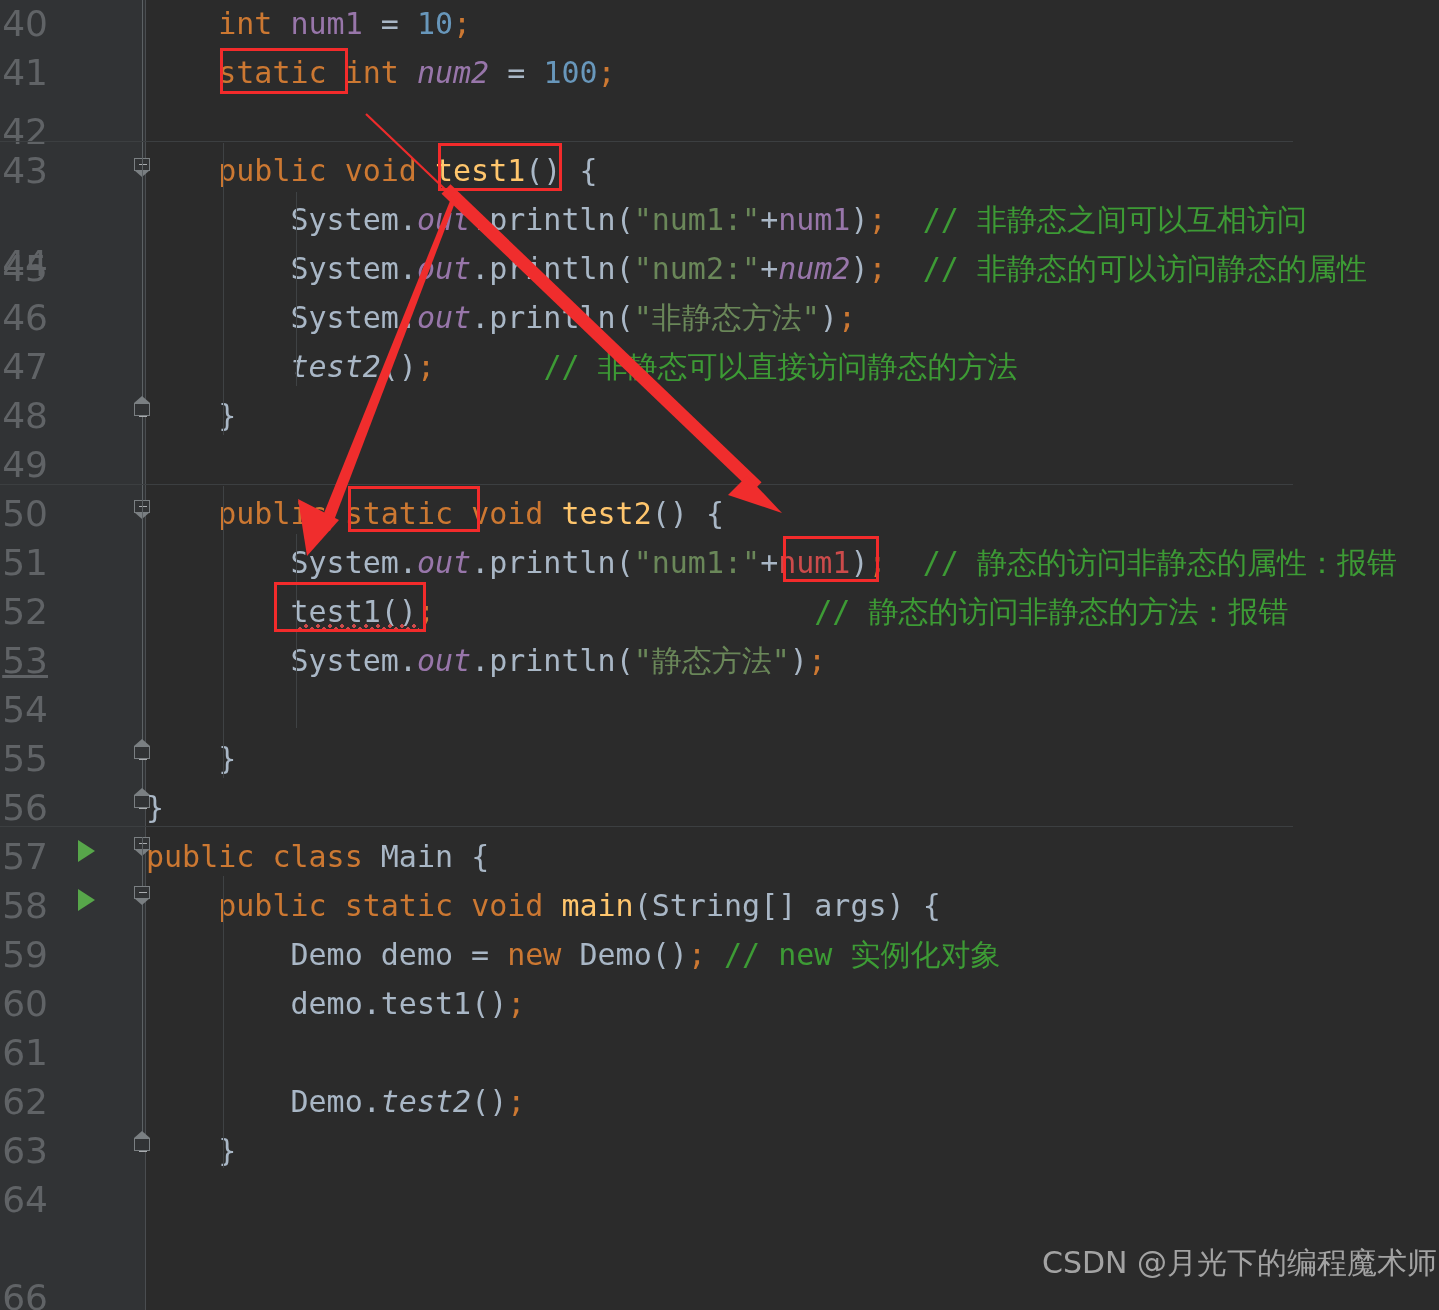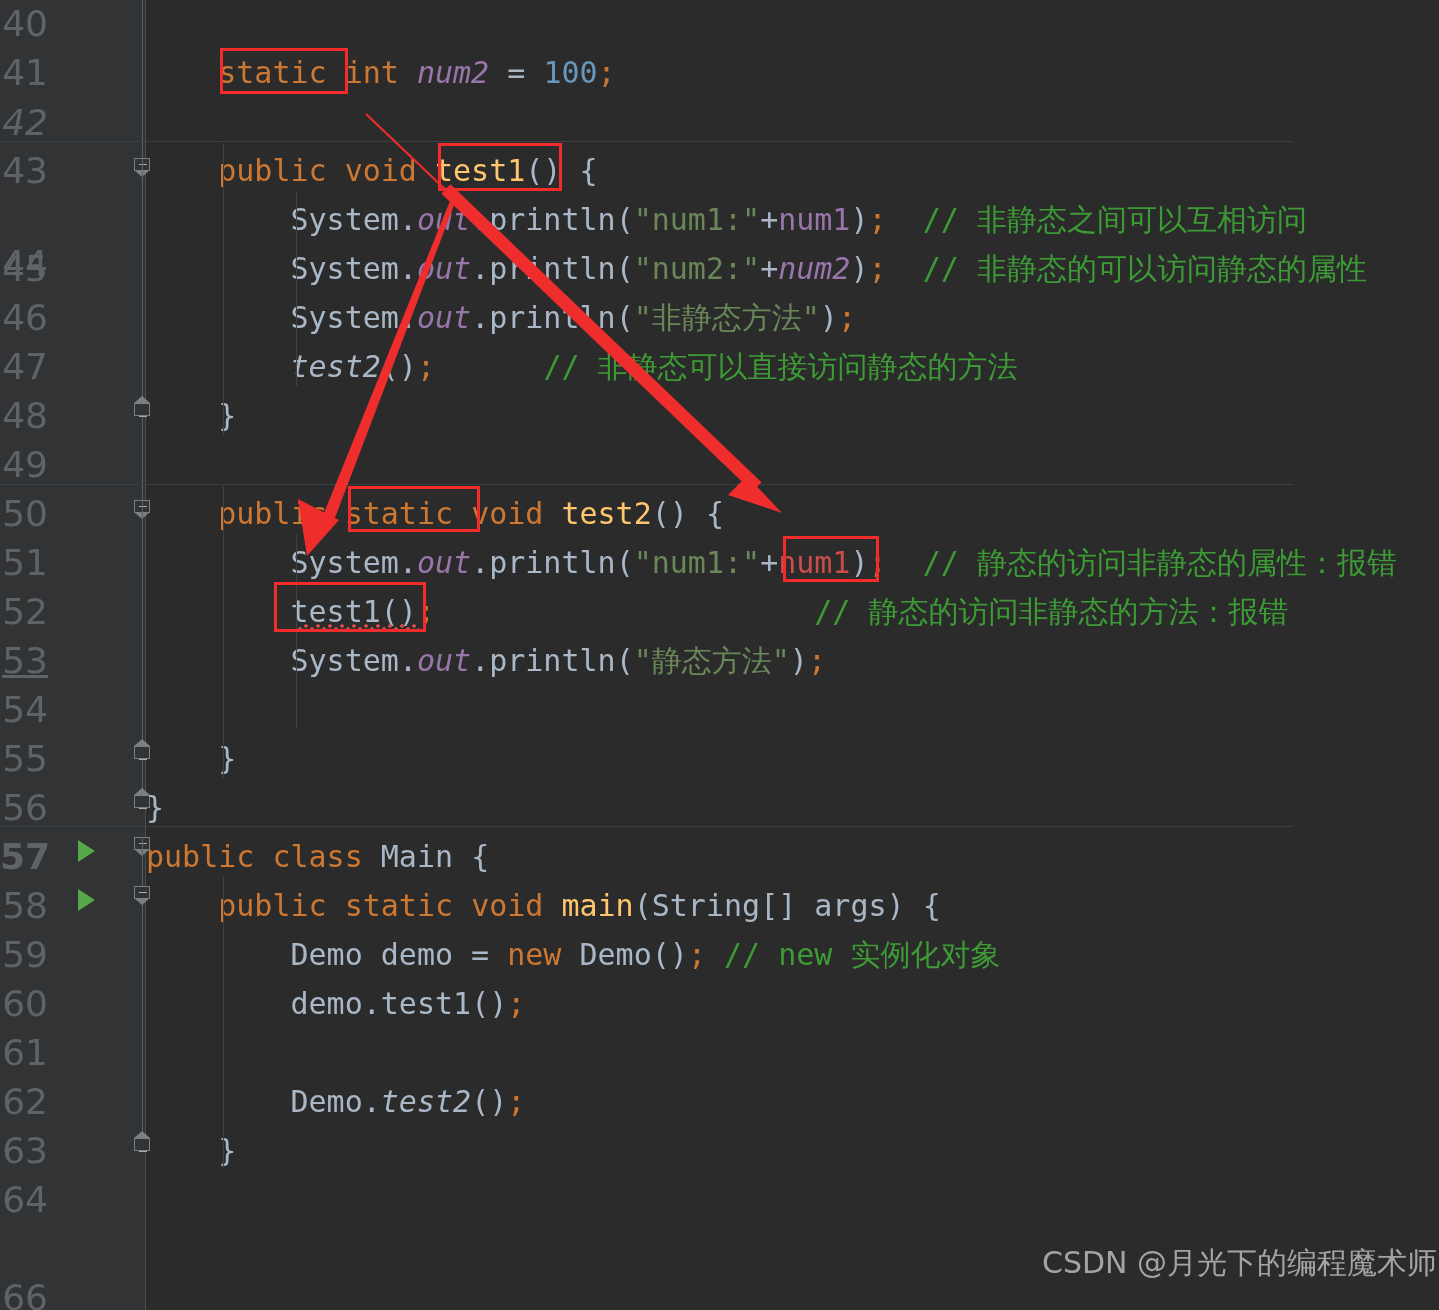--- a/index.html
+++ b/index.html
@@ -111,36 +111,36 @@
 <body>
 
 <div id="editor">
 
   <div class="gutter"></div>
   <div class="gutter-sep"></div>
 
   <div id="lnums">
       <div class="lnum" style="top: -1px;">40</div>
       <div class="lnum" style="top: 48px;">41</div>
-      <div class="lnum" style="top: 98px; font-style: italic;">42</div>
+      <div class="lnum" style="top: 107px;">42</div>
       <div class="lnum" style="top: 146px;">43</div>
       <div class="lnum" style="top: 195px; margin-top: 44px;">44</div>
       <div class="lnum" style="top: 244px;">45</div>
       <div class="lnum" style="top: 293px;">46</div>
       <div class="lnum" style="top: 342px;">47</div>
       <div class="lnum" style="top: 391px;">48</div>
       <div class="lnum" style="top: 440px;">49</div>
       <div class="lnum" style="top: 489px;">50</div>
       <div class="lnum" style="top: 538px;">51</div>
       <div class="lnum" style="top: 587px;">52</div>
       <div class="lnum" style="top: 636px; text-decoration: underline;">53</div>
       <div class="lnum" style="top: 685px;">54</div>
       <div class="lnum" style="top: 734px;">55</div>
       <div class="lnum" style="top: 783px;">56</div>
-      <div class="lnum" style="top: 832px; font-weight: bold;">57</div>
+      <div class="lnum" style="top: 832px;">57</div>
       <div class="lnum" style="top: 881px;">58</div>
       <div class="lnum" style="top: 930px;">59</div>
       <div class="lnum" style="top: 979px;">60</div>
       <div class="lnum" style="top: 1028px;">61</div>
       <div class="lnum" style="top: 1077px;">62</div>
       <div class="lnum" style="top: 1126px;">63</div>
       <div class="lnum" style="top: 1175px;">64</div>
       <div class="lnum" style="top: 1296px; margin-top: 24px;">65</div>
       <div class="lnum" style="top: 1273px;">66</div>
     </div>
@@ -198,20 +198,21 @@
         </div>
         <div class="tipu"></div>
       </div>
     </div>
   <div id="runmarks">
       <div class="runarrow" style="left: 78px; top: 840px;"></div>
       <div class="runarrow" style="left: 78px; top: 889px;"></div>
     </div>
 
   <div class="code" id="code">
+      <div class="line" style="top: -1px;"><span class="pl">    </span><span class="kw">int</span><span class="pl"> </span><span class="field">num1</span><span class="pl"> = </span><span class="num">10</span><span class="semi">;</span></div>
       <div class="line" style="top: 48px;"><span class="pl">    </span><span class="kw">static</span><span class="pl"> </span><span class="kw">int</span><span class="pl"> </span><span class="sfield">num2</span><span class="pl"> = </span><span class="num">100</span><span class="semi">;</span></div>
       <div class="line" style="top: 97px;"></div>
       <div class="line" style="top: 146px;"><span class="pl">    </span><span class="kw">public</span><span class="pl"> </span><span class="kw">void</span><span class="pl"> </span><span class="mth">test1</span><span class="punct">()</span><span class="pl"> </span><span class="brace">{</span></div>
       <div class="line" style="top: 195px;"><span class="pl">        </span><span class="pl">System</span><span class="punct">.</span><span class="sout">out</span><span class="punct">.</span><span class="pl">println</span><span class="punct">(</span><span class="str">"num1:"</span><span class="pl">+</span><span class="field">num1</span><span class="punct">)</span><span class="semi">;</span><span class="pl">  </span><span class="cmt">// </span><span class="cmt cjk">非静态之间可以互相访问</span></div>
       <div class="line" style="top: 244px;"><span class="pl">        </span><span class="pl">System</span><span class="punct">.</span><span class="sout">out</span><span class="punct">.</span><span class="pl">println</span><span class="punct">(</span><span class="str">"num2:"</span><span class="pl">+</span><span class="sfield">num2</span><span class="punct">)</span><span class="semi">;</span><span class="pl">  </span><span class="cmt">// </span><span class="cmt cjk">非静态的可以访问静态的属性</span></div>
       <div class="line" style="top: 293px;"><span class="pl">        </span><span class="pl">System</span><span class="punct">.</span><span class="sout">out</span><span class="punct">.</span><span class="pl">println</span><span class="punct">(</span><span class="str">"</span><span class="str cjk">非静态方法</span><span class="str">"</span><span class="punct">)</span><span class="semi">;</span></div>
       <div class="line" style="top: 342px;"><span class="pl">        </span><span class="smth">test2</span><span class="punct">()</span><span class="semi">;</span><span class="pl">      </span><span class="cmt">// </span><span class="cmt cjk">非静态可以直接访问静态的方法</span></div>
       <div class="line" style="top: 391px;"><span class="pl">    </span><span class="brace">}</span></div>
       <div class="line" style="top: 440px;"></div>
       <div class="line" style="top: 489px;"><span class="pl">    </span><span class="kw">public</span><span class="pl"> </span><span class="kw">static</span><span class="pl"> </span><span class="kw">void</span><span class="pl"> </span><span class="mth">test2</span><span class="punct">()</span><span class="pl"> </span><span class="brace">{</span></div>

